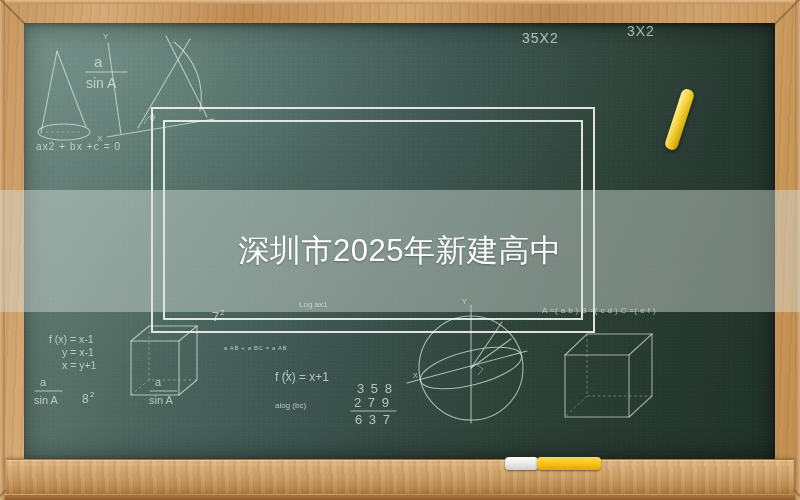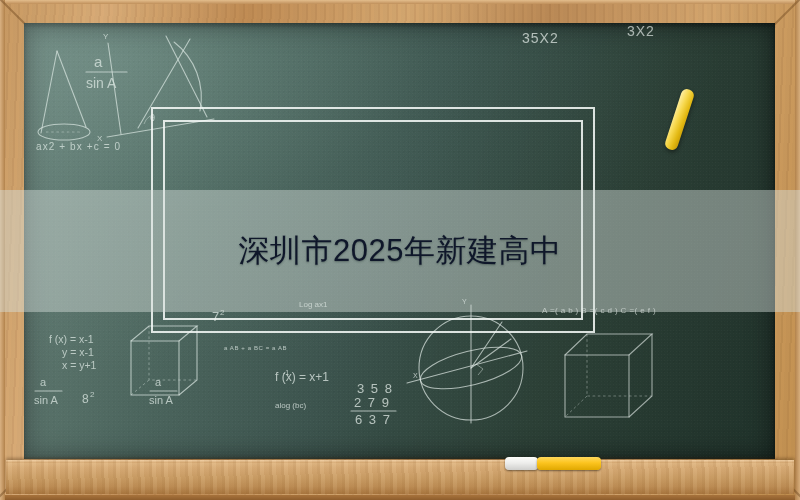--- a/index.html
+++ b/index.html
@@ -89,21 +89,21 @@
 
   
   .band{
     position:absolute;left:0;right:0;top:190px;height:122px;
     background:rgba(214,222,219,.46);
     pointer-events:none;
   }
   .title{
     position:absolute;left:0;right:0;top:190px;height:122px;
     display:flex;align-items:center;justify-content:center;
-    color:#0f172a;
+    color:#ffffff;
     font-size:31px;letter-spacing:.5px;font-weight:400;
     text-shadow:0 1px 2px rgba(40,55,50,.45);
     white-space:nowrap;
   }
 
   
   .chalkstick{position:absolute;border-radius:4px;}
   .chalk-white{
     left:505px;bottom:30px;width:33px;height:13px;
     background:linear-gradient(180deg,#fdfdfb 0%,#ececea 48%,#cfcfcd 100%);

